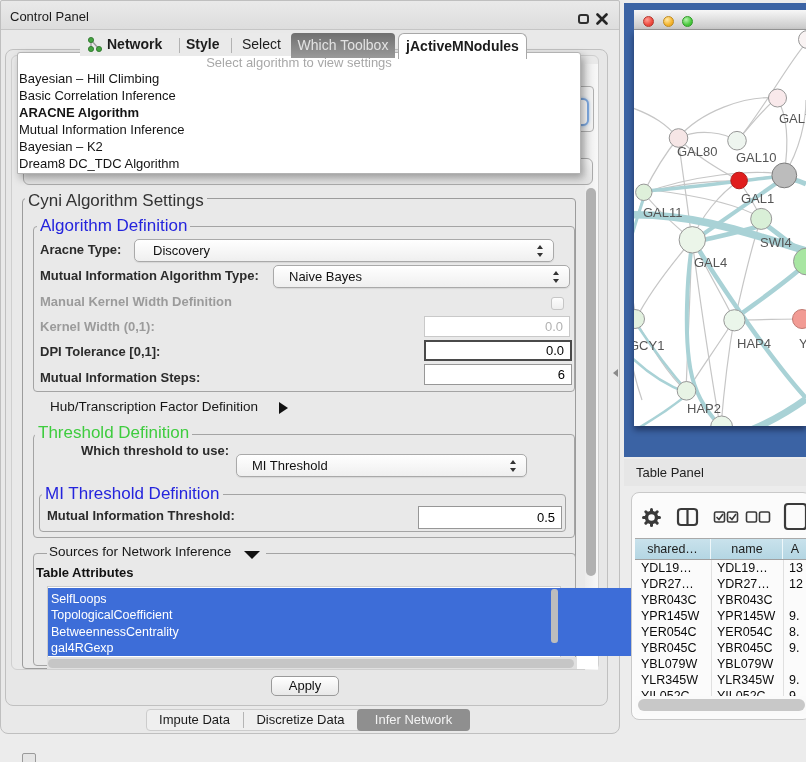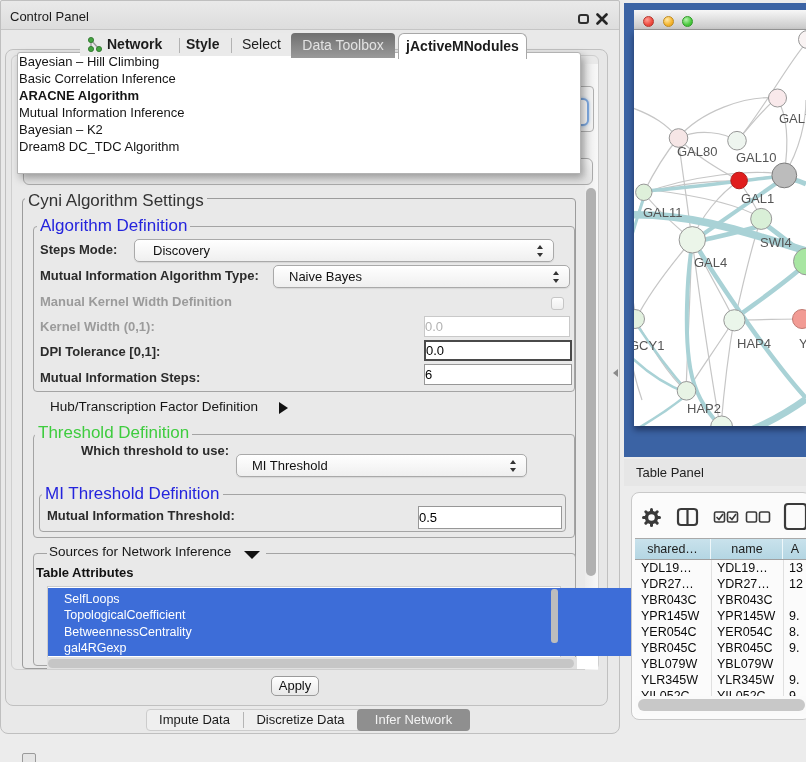--- a/index.html
+++ b/index.html
@@ -8,21 +8,21 @@
 .abs{position:absolute}
 .lbl{position:absolute;font-size:13px;font-weight:bold;color:#2b2b2b;white-space:nowrap}
 .dis{color:#9b9b9b !important}
 .grp{position:absolute;border:1px solid #a4a4a4;border-radius:4px}
 .glab{position:absolute;font-size:17px;background:#e9e9e9;padding:0 3px;white-space:nowrap;color:#333}
 .combo{position:absolute;height:23px;border:1px solid #a9a9a9;border-radius:5px;background:linear-gradient(#ffffff,#efefef);font-size:13px;color:#111;line-height:21px;box-shadow:0 1px 1px rgba(0,0,0,0.08)}
 .spin{position:absolute;right:9px;top:4px;width:7px;height:14px}
 .spin i{position:absolute;left:0;width:0;height:0;border-left:3.5px solid transparent;border-right:3.5px solid transparent}
 .spin .u{top:1px;border-bottom:4.5px solid #333}
 .spin .d{bottom:1px;border-top:4.5px solid #333}
-.fld{position:absolute;background:#fff;font-size:13px;text-align:left;padding-right:6px;color:#000}
+.fld{position:absolute;background:#fff;font-size:13px;text-align:right;padding-right:6px;color:#000}
 </style>
 </head>
 <body>
 
 <div class="abs" style="left:0;top:2;width:620px;height:734px;background:#e9e9e9;border:1px solid #bfbfbf;border-radius:2px 2px 8px 8px"></div>
 <div class="abs" style="left:1px;top:2px;width:618px;height:28px;background:linear-gradient(#e9e9e9,#dddddd);border-bottom:1px solid #c5c5c5;border-radius:2px 2px 0 0"></div>
 <div class="abs" style="left:10px;top:9px;font-size:13px;color:#1a1a1a">Control Panel</div>
 <div class="abs" style="left:578px;top:14px;width:11px;height:10px;border:2px solid #2e2e2e;border-radius:3px"></div>
 <svg class="abs" style="left:596px;top:13px" width="12" height="12">
     <path d="M1.5,1.5 L10.5,10.5 M10.5,1.5 L1.5,10.5" stroke="#252525" stroke-width="2.6" stroke-linecap="round"></path>
@@ -34,40 +34,40 @@
 <line x1="6" y1="5" x2="6" y2="14" stroke="#9a9a9a" stroke-width="1.3"></line>
 <circle cx="6" cy="5" r="2.6" fill="#44a340" stroke="#2a7028" stroke-width="0.8"></circle>
 <circle cx="6" cy="14" r="2.6" fill="#44a340" stroke="#2a7028" stroke-width="0.8"></circle>
 <circle cx="14" cy="14" r="2.6" fill="#44a340" stroke="#2a7028" stroke-width="0.8"></circle>
 </svg>
 <div class="abs" style="left:107px;top:36px;font-size:14px;font-weight:bold;color:#1c1c1c;z-index:51">Network</div>
 <div class="abs" style="left:179px;top:38px;width:1px;height:15px;background:#b2b2b2;z-index:51"></div>
 <div class="abs" style="left:186px;top:36px;font-size:14px;font-weight:bold;color:#1c1c1c;z-index:51">Style</div>
 <div class="abs" style="left:231px;top:38px;width:1px;height:15px;background:#b2b2b2;z-index:51"></div>
 <div class="abs" style="left:242px;top:36px;font-size:14px;font-weight:normal;color:#1c1c1c;z-index:51">Select</div>
-<div class="abs" style="left:291px;top:33px;width:104px;height:25px;z-index:51;background:linear-gradient(#6f6f6f,#9a9a9a);border-radius:4px 4px 0 0;color:#e2e2e2;font-size:14px;text-align:center;line-height:25px">Data Toolbox</div>
+<div class="abs" style="left:291px;top:33px;width:104px;height:25px;z-index:51;background:linear-gradient(#6f6f6f,#9a9a9a);border-radius:4px 4px 0 0;color:#e2e2e2;font-size:14px;text-align:center;line-height:25px">Which Toolbox</div>
 <div class="abs" style="left:398px;top:33px;width:129px;height:26px;z-index:51;background:#ffffff;border:1px solid #a8a8a8;border-bottom:none;border-radius:6px 6px 0 0;color:#1c1c1c;font-size:14px;font-weight:bold;text-align:center;line-height:25px">jActiveMNodules</div>
 
 <div class="abs" style="left:5px;top:49px;width:603px;height:657px;background:#e7e7e7;border:1px solid #c0c0c0;border-radius:8px"></div>
 <div class="abs" style="left:11px;top:55px;width:588px;height:615px;background:#e9e9e9;border:1px solid #cfcfcf;border-radius:6px"></div>
 
 <div class="abs" style="left:585px;top:64px;width:13px;height:606px;background:linear-gradient(to right,#ececec,#f8f8f8)"></div>
 <div class="abs" style="left:586px;top:188px;width:10px;height:388px;background:#b1b1b1;border-radius:5px"></div>
 
 <div class="abs" style="left:556px;top:86px;width:38px;height:46px;background:#f2f2f2;border:1px solid #b0b0b0;border-radius:4px"></div>
 <div class="abs" style="left:568px;top:98px;width:21px;height:28px;background:#fdfdfd;border:2.5px solid #7ea9e0;border-radius:6px;box-shadow:0 0 3px #9cc0ea"></div>
 <div class="abs" style="left:23px;top:158px;width:570px;height:27px;background:linear-gradient(#f5f5f5,#e3e3e3);border:1px solid #ababab;border-radius:6px"></div>
 
 <div class="grp" style="left:22px;top:198px;width:554px;height:471px;border-color:#9c9c9c"></div>
 <div class="glab" style="left:25px;top:191px">Cyni Algorithm Settings</div>
 
 <div class="grp" style="left:33px;top:226px;width:542px;height:166px"></div>
 <div class="glab" style="left:37px;top:216px;color:#2424dd">Algorithm Definition</div>
 
-<div class="lbl" style="left:40px;top:242px">Steps Mode:</div>
+<div class="lbl" style="left:40px;top:242px">Aracne Type:</div>
 <div class="combo" style="left:134px;top:239px;width:420px;padding-left:18px">Discovery<span class="spin">
       <i class="u"></i>
       <i class="d"></i>
     </span></div>
 <div class="lbl" style="left:40px;top:268px">Mutual Information Algorithm Type:</div>
 <div class="combo" style="left:273px;top:265px;width:297px;padding-left:15px">Naive Bayes<span class="spin">
       <i class="u"></i>
       <i class="d"></i>
     </span></div>
 <div class="lbl dis" style="left:40px;top:294px">Manual Kernel Width Definition</div>
@@ -93,27 +93,27 @@
 <div class="glab" style="left:42px;top:484px;color:#2424dd">MI Threshold Definition</div>
 <div class="lbl" style="left:47px;top:508px">Mutual Information Threshold:</div>
 <div class="fld" style="left:418px;top:506px;width:144px;height:23px;border:1px solid #979797;line-height:21px">0.5</div>
 
 <div class="grp" style="left:33px;top:553px;width:543px;height:113px"></div>
 <div class="abs" style="left:47px;top:544px;font-size:13.5px;background:#e9e9e9;padding:0 2px 0 2px;width:219px;color:#161616">Sources for Network Inference</div>
 <div class="abs" style="left:240px;top:549px;width:26px;height:12px;background:#e9e9e9"></div>
 <div class="abs" style="left:244px;top:551px;width:0;height:0;border-top:8.5px solid #111;border-left:8.5px solid transparent;border-right:8.5px solid transparent"></div>
 <div class="lbl" style="left:36px;top:565px;color:#111">Table Attributes</div>
 <div class="abs" style="left:47px;top:586px;width:514px;height:72px;background:#ffffff;border:1px solid #cccccc"></div>
-<div class="abs" style="left:48px;top:588px;width:604px;height:68px;background:#3d6dd8;color:#fff;font-size:12.5px;line-height:16.4px;padding-left:16px;padding-top:3px">SelfLoops<br>TopologicalCoefficient<br>BetweennessCentrality<br>gal4RGexp</div>
+<div class="abs" style="left:48px;top:588px;width:604px;height:68px;background:#3d6dd8;color:#fff;font-size:12.5px;line-height:16.4px;padding-left:3px;padding-top:3px">SelfLoops<br>TopologicalCoefficient<br>BetweennessCentrality<br>gal4RGexp</div>
 <div class="abs" style="left:551px;top:589px;width:6.5px;height:54px;background:#bdbdbd;border-radius:3px"></div>
 <div class="abs" style="left:47px;top:657px;width:530px;height:12px;background:#e0e0e0"></div>
 <div class="abs" style="left:48px;top:658.5px;width:526px;height:9.5px;background:#c6c6c6;border-radius:5px"></div>
 <div class="abs" style="left:577px;top:656px;width:21px;height:13px;background:#fff"></div>
 
-<div class="abs" style="left:271px;top:676px;width:48px;height:20px;border:1px solid #9a9a9a;border-radius:5px;background:linear-gradient(#ffffff,#e8e8e8);font-size:13px;text-align:center;line-height:18px;color:#111">Apply</div>
+<div class="abs" style="left:271px;top:676px;width:68px;height:20px;border:1px solid #9a9a9a;border-radius:5px;background:linear-gradient(#ffffff,#e8e8e8);font-size:13px;text-align:center;line-height:18px;color:#111">Apply</div>
 
 <div class="abs" style="left:146px;top:709px;width:324px;height:22px;background:#efefef;border:1px solid #cccccc;border-radius:4px"></div>
 <div class="abs" style="left:146px;top:709px;width:97px;height:22px;font-size:13px;text-align:center;line-height:21px;color:#1a1a1a">Impute Data</div>
 <div class="abs" style="left:243px;top:712px;width:1px;height:16px;background:#b5b5b5"></div>
 <div class="abs" style="left:244px;top:709px;width:113px;height:22px;font-size:13px;text-align:center;line-height:21px;color:#1a1a1a">Discretize Data</div>
 <div class="abs" style="left:357px;top:709px;width:113px;height:22px;background:#8f8f8f;border-radius:4px;color:#f3f3f3;font-size:13px;text-align:center;line-height:21px">Infer Network</div>
 
 <div class="abs" style="left:22px;top:753px;width:14px;height:12px;border:1px solid #9a9a9a;border-radius:2px;background:#e5e5e5"></div>
 <div class="abs" style="left:613px;top:369px;width:0;height:0;border-right:5px solid #8a8a8a;border-top:4px solid transparent;border-bottom:4px solid transparent"></div>
 
@@ -280,14 +280,15 @@
 <div style="position:absolute;top:128px;width:100%">
       <span style="position:absolute;left:6px">YIL052C</span>
       <span style="position:absolute;left:82px">YIL052C</span>
       <span style="position:absolute;left:154px">9</span>
     </div>
 </div>
 <div class="abs" style="left:635px;top:696px;width:171px;height:18px;background:#fafafa"></div>
 <div class="abs" style="left:638px;top:699px;width:167px;height:12px;background:#c8c8c8;border-radius:6px"></div>
 
 <div class="abs" style="left:17px;top:52px;width:564px;height:122px;background:#ffffff;border:1px solid #b3b3b3;box-shadow:3px 4px 9px rgba(0,0,0,0.35);z-index:40;border-radius:3px 3px 0 0">
+<div style="text-align:center;color:#a8a8a8;font-size:13px;padding-top:2px;height:17px">Select algorithm to view settings</div>
 <div style="font-size:13px;color:#141414;line-height:17px;padding-left:1px">Bayesian – Hill Climbing<br>Basic Correlation Inference<br><b>ARACNE Algorithm</b><br>Mutual Information Inference<br>Bayesian – K2<br>Dream8 DC_TDC Algorithm</div>
 </div>
 
 </body></html>

